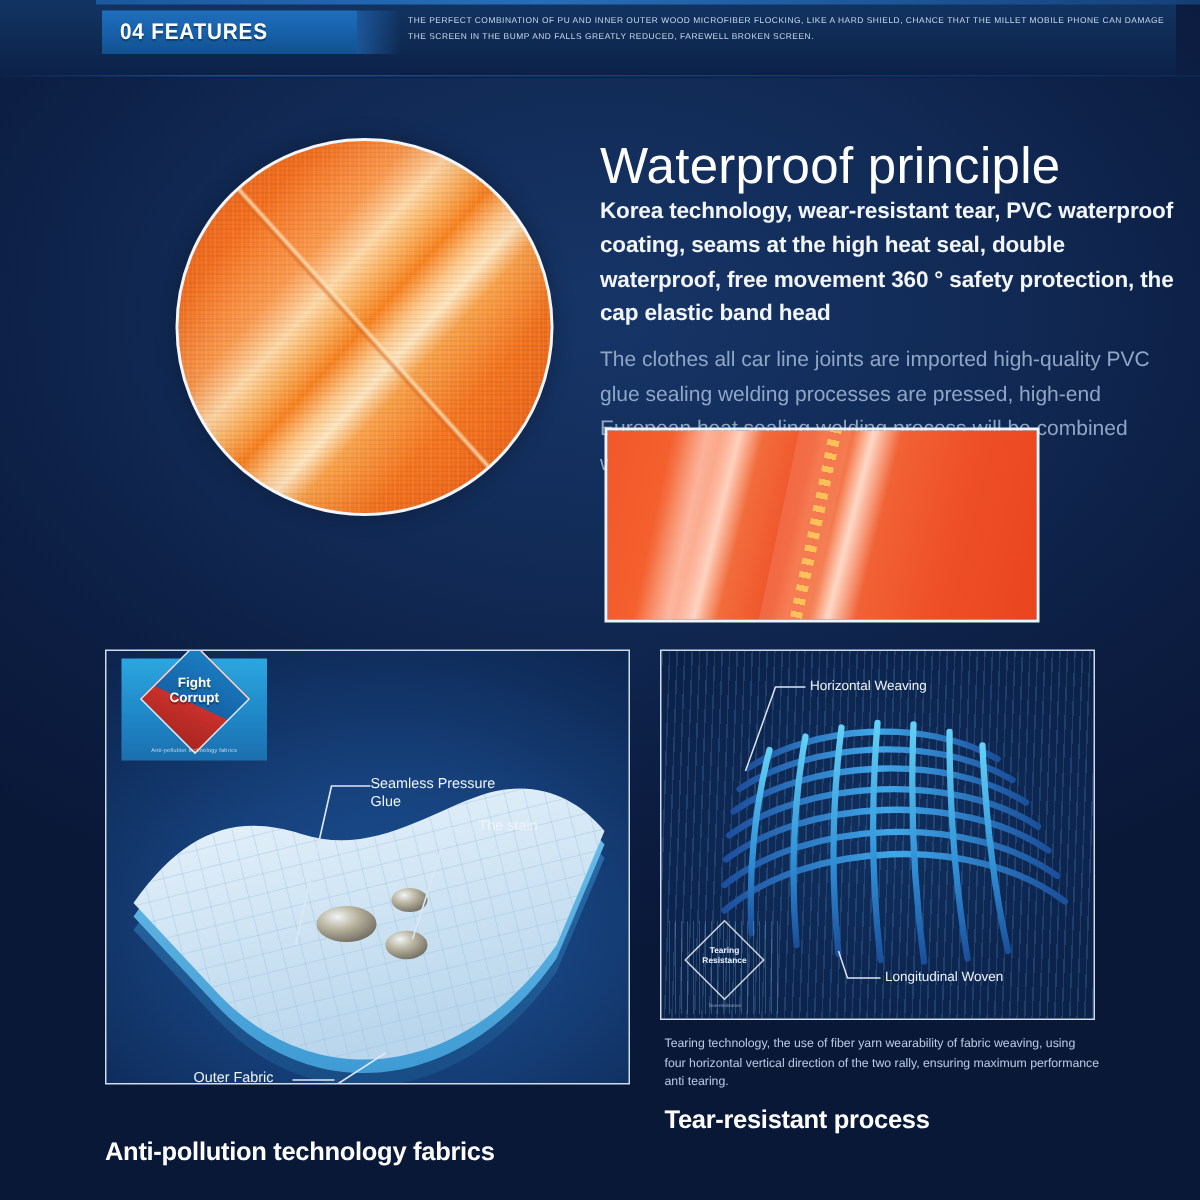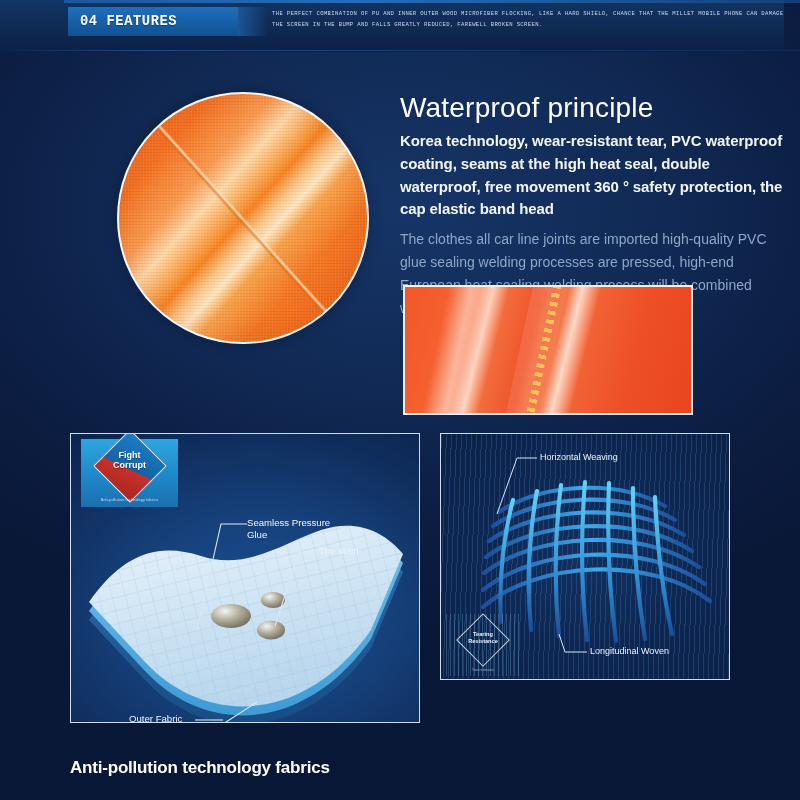--- a/index.html
+++ b/index.html
@@ -13,21 +13,20 @@
     position: relative;
     width: 800px; height: 800px;
     background:
       radial-gradient(ellipse 620px 420px at 400px 210px, #163567 0%, #112a55 42%, #0c1e43 72%, #0a1838 100%),
       linear-gradient(180deg, #0b1c40 0%, #0d2149 40%, #0a1a3c 100%);
   }
   
   #header-band {
     position: absolute; left: 0; top: 0; width: 784px; height: 52px;
     background: linear-gradient(180deg, #123463 0%, #0f2a52 55%, #0c2047 100%);
-    font-family: Liberation Mono, monospace;
   }
   #header-topline {
     position: absolute; left: 64px; top: 0px; width: 736px; height: 3px;
     background: linear-gradient(90deg, #1d5fa9 0%, #2a78c9 40%, #16437d 100%);
     opacity: .85;
   }
   #features-badge {
     position: absolute; left: 68px; top: 7px; width: 170px; height: 29px;
     background: linear-gradient(180deg, #1f6ebc 0%, #1760a9 52%, #12518f 100%);
     display: flex; align-items: center;
@@ -75,21 +74,21 @@
   }
   #circle-photo .seam {
     position: absolute; left: -30%; top: -12%; width: 160%; height: 7px;
     background: linear-gradient(180deg, rgba(255,255,255,.0), rgba(255,226,186,.85), rgba(214,96,22,.55), rgba(255,255,255,0));
     transform: rotate(48deg); transform-origin: center;
     top: 50%;
   }
 
   #wp-title {
     position: absolute; left: 400px; top: 92px; width: 390px;
-    color: #ffffff; font-size: 28px; font-weight: normal; letter-spacing: .2px;
+    color: #ffffff; font-size: 34px; font-weight: normal; letter-spacing: .2px;
   }
   #wp-body {
     position: absolute; left: 400px; top: 130px; width: 392px;
     color: #f2f6fb; font-size: 15px; font-weight: bold; line-height: 1.52;
     letter-spacing: -.1px;
   }
   #wp-sub {
     position: absolute; left: 400px; top: 228px; width: 380px;
     color: #8fa6c6; font-size: 14px; line-height: 1.65;
   }
@@ -363,15 +362,17 @@
     <div id="tearing-badge">
       <div class="tdia"></div>
       <div class="ttext">
         <span>Tearing</span><br>
         <span>Resistance</span>
       </div>
       <div class="tsub">Tear-resistance</div>
     </div>
   </div>
 
+  <div id="right-caption">Tearing technology, the use of fiber yarn wearability of fabric weaving, using four horizontal vertical direction of the two rally, ensuring maximum performance anti tearing.</div>
   <div id="caption-left">Anti-pollution technology fabrics</div>
+  <div id="caption-right">Tear-resistant process</div>
 
 </div>
 
 </body></html>

